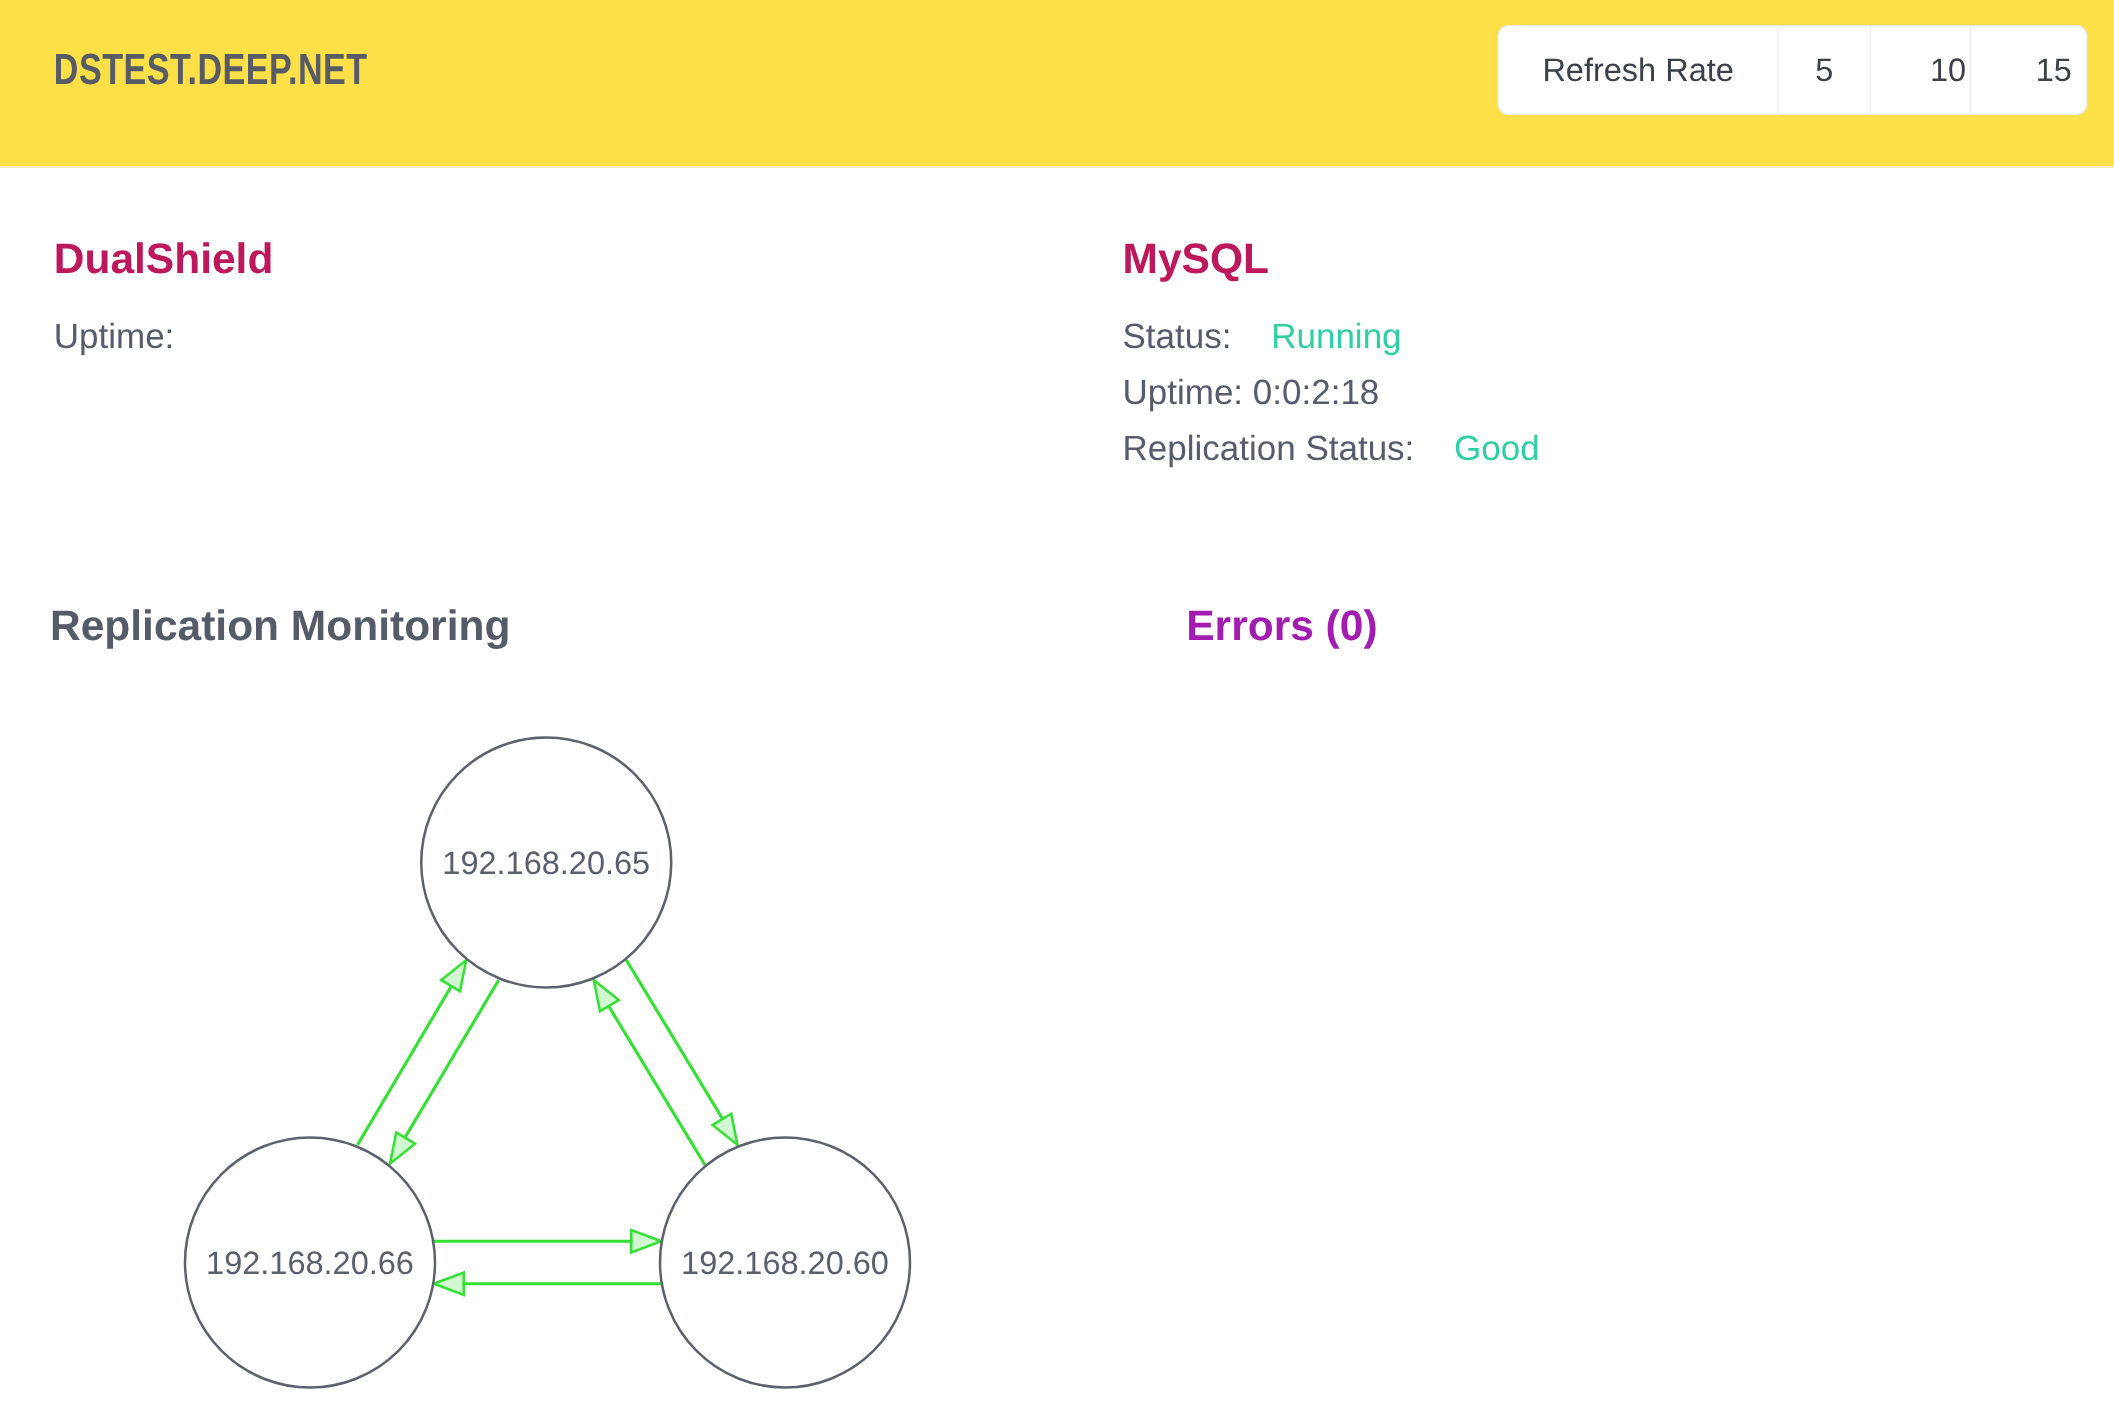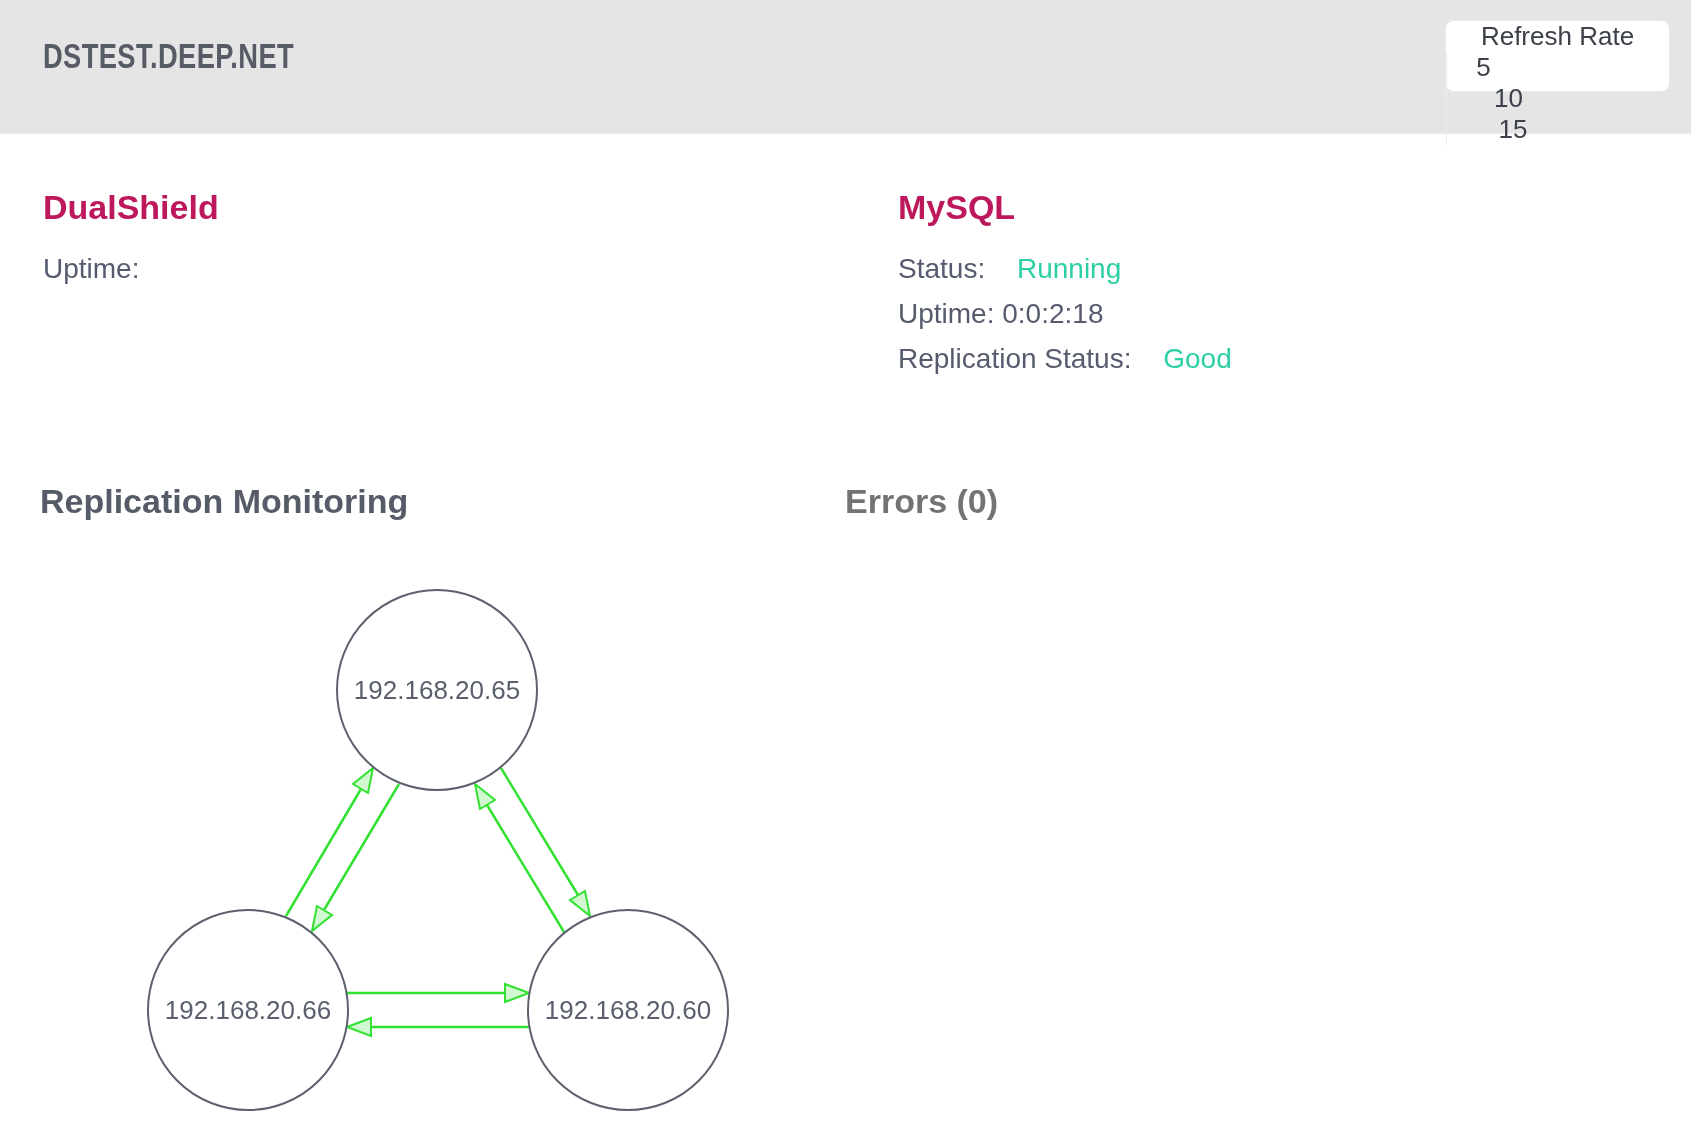--- a/index.html
+++ b/index.html
@@ -2,28 +2,28 @@
 <html><head>
 <meta charset="utf-8">
 <style>
   * { margin:0; padding:0; box-sizing:border-box; }
   html,body { width:1691px; height:1127px; background:#ffffff; overflow:hidden;
               font-family:"Liberation Sans", sans-serif; }
   .stage { position:relative; width:1691px; height:1127px; background:#fff; }
 
   
   .navbar { position:absolute; left:0; top:0; width:1691px; height:134px;
-            background:#e5e5e5; border-bottom:1px solid #ededf2; }
+            background:#fde047; border-bottom:1px solid #ededf2; }
   .brand { position:absolute; left:43px; top:36px; font-size:35px; font-weight:700;
            color:#565b66; white-space:nowrap; }
   .brand-inner { display:inline-block; transform:scaleX(0.78); transform-origin:0 50%;
                  letter-spacing:0.5px; }
   .refresh-group { position:absolute; top:20px; right:21px; height:72px;
                    display:flex; align-items:stretch;
-                   border:1px solid #e8e9f0; border-radius:9px; background:#fff;flex-direction:column; }
+                   border:1px solid #e8e9f0; border-radius:9px; background:#fff; }
   .refresh-cell { display:flex; align-items:center; justify-content:center;
                   font-size:26px; color:#3b4049; }
   .refresh-label { width:223px; }
   .refresh-opt { cursor:pointer; }
   .refresh-opt.w5  { width:74px; border-left:1px solid #ededf3; }
   .refresh-opt.w10 { width:80px; border-left:1px solid #ededf3;padding-left:44px; }
   .refresh-opt.w15 { width:93px; border-left:1px solid #ededf3;padding-left:40px; }
 
   
   .section { position:absolute; }
@@ -31,22 +31,22 @@
   .sec-mysql      { left:898px; top:186px; }
   .sec-heading { font-size:34px; font-weight:700; color:#be185d; line-height:42px;
                  margin-bottom:18px; }
   .stat-line { font-size:28px; color:#565b6e; line-height:45px; font-weight:500;
                white-space:nowrap; }
   .v-stopped { color:#f8395c; }
   .v-running, .v-good { color:#2dcfa5;margin-left:24px; }
 
   .head-replication { position:absolute; left:40px;  top:482px; font-size:34px;
                       font-weight:600; color:#565b68; }
-  .head-errors      { position:absolute; left:845px; top:482px; font-size:34px;
-                      font-weight:600; color:#737373;text-align:center; }
+  .head-errors      { position:absolute; left:949px; top:482px; font-size:34px;
+                      font-weight:600; color:#a21caf;text-align:center; }
 
   
   .netsvg { position:absolute; left:0; top:0; width:1691px; height:1127px; }
   .node-circle { fill:#ffffff; stroke:#5d616e; stroke-width:2px; }
   .node-label  { fill:#5a5f6e; font-size:26px; font-weight:500;
                  font-family:"Liberation Sans", sans-serif; }
   .edge-line { stroke:#32e132; stroke-width:2.5px; fill:none; }
   .edge-head { stroke:#32e132; stroke-width:2px; fill:#32e132; fill-opacity:0.22; }
 </style>
 </head>

